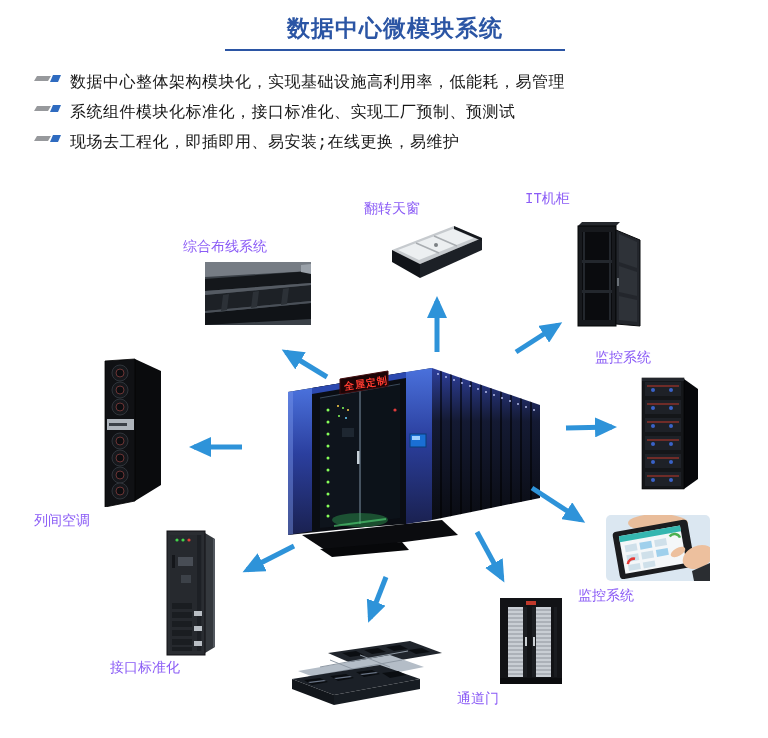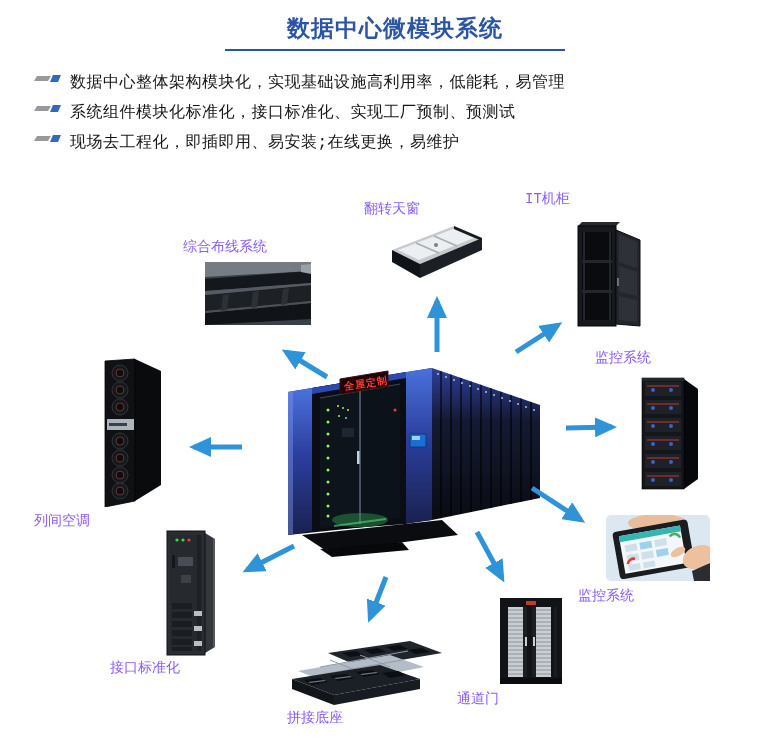--- a/index.html
+++ b/index.html
@@ -48,21 +48,20 @@
       <span class="f-text">现场去工程化，即插即用、易安装;在线更换，易维护</span>
     </div>
   </div>
 
   <div class="label" style="left:183px;top:238px;">综合布线系统</div>
   <div class="label" style="left:364px;top:200px;">翻转天窗</div>
   <div class="label" style="left:525px;top:190px;">IT机柜</div>
   <div class="label" style="left:595px;top:349px;">监控系统</div>
   <div class="label" style="left:457px;top:690px;">通道门</div>
   <div class="label" style="left:578px;top:587px;">监控系统</div>
-  <div class="label" style="left:287px;top:709px;">拼接底座</div>
   <div class="label" style="left:110px;top:659px;">接口标准化</div>
   <div class="label" style="left:34px;top:512px;">列间空调</div>
 
   <div class="comp" style="left:205px;top:262px;">
     <svg width="106" height="63" viewBox="0 0 106 63">
       <rect width="106" height="63" fill="#3a4047"></rect>
       <polygon points="0,0 106,0 106,9 0,15" fill="#767c84"></polygon>
       <polygon points="0,17 106,9 106,21 0,29" fill="#14171b"></polygon>
       <polygon points="0,33 106,23 106,39 0,49" fill="#1d2126"></polygon>
       <polygon points="0,51 106,41 106,57 0,63" fill="#101317"></polygon>

